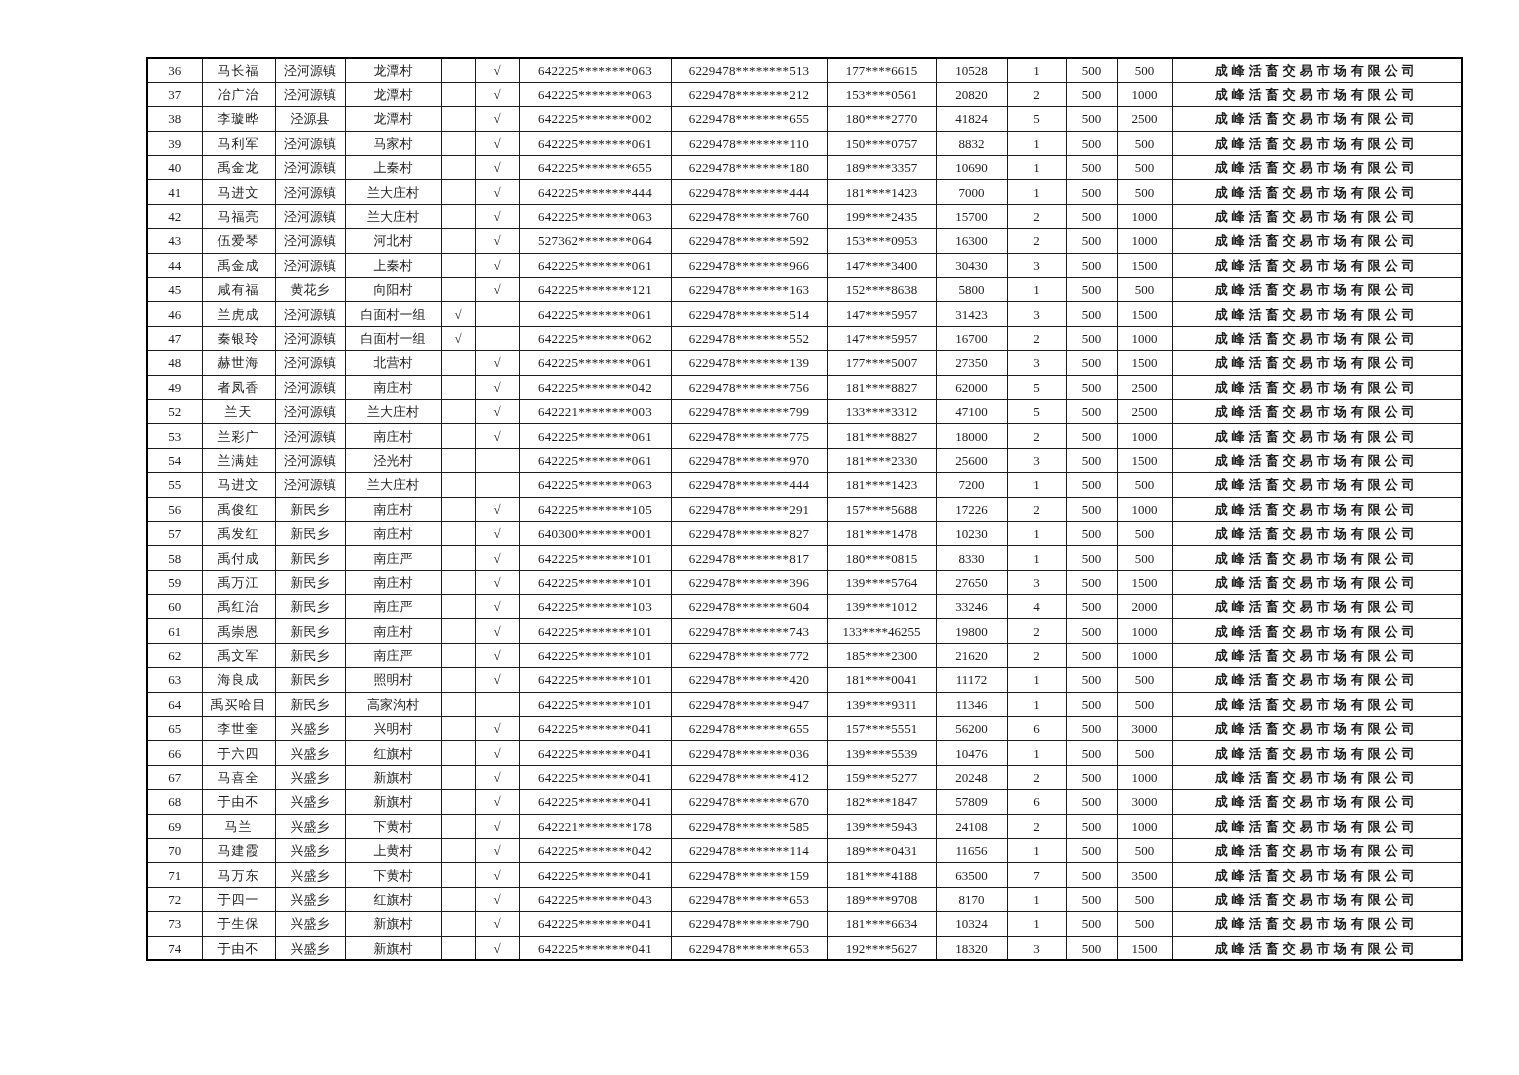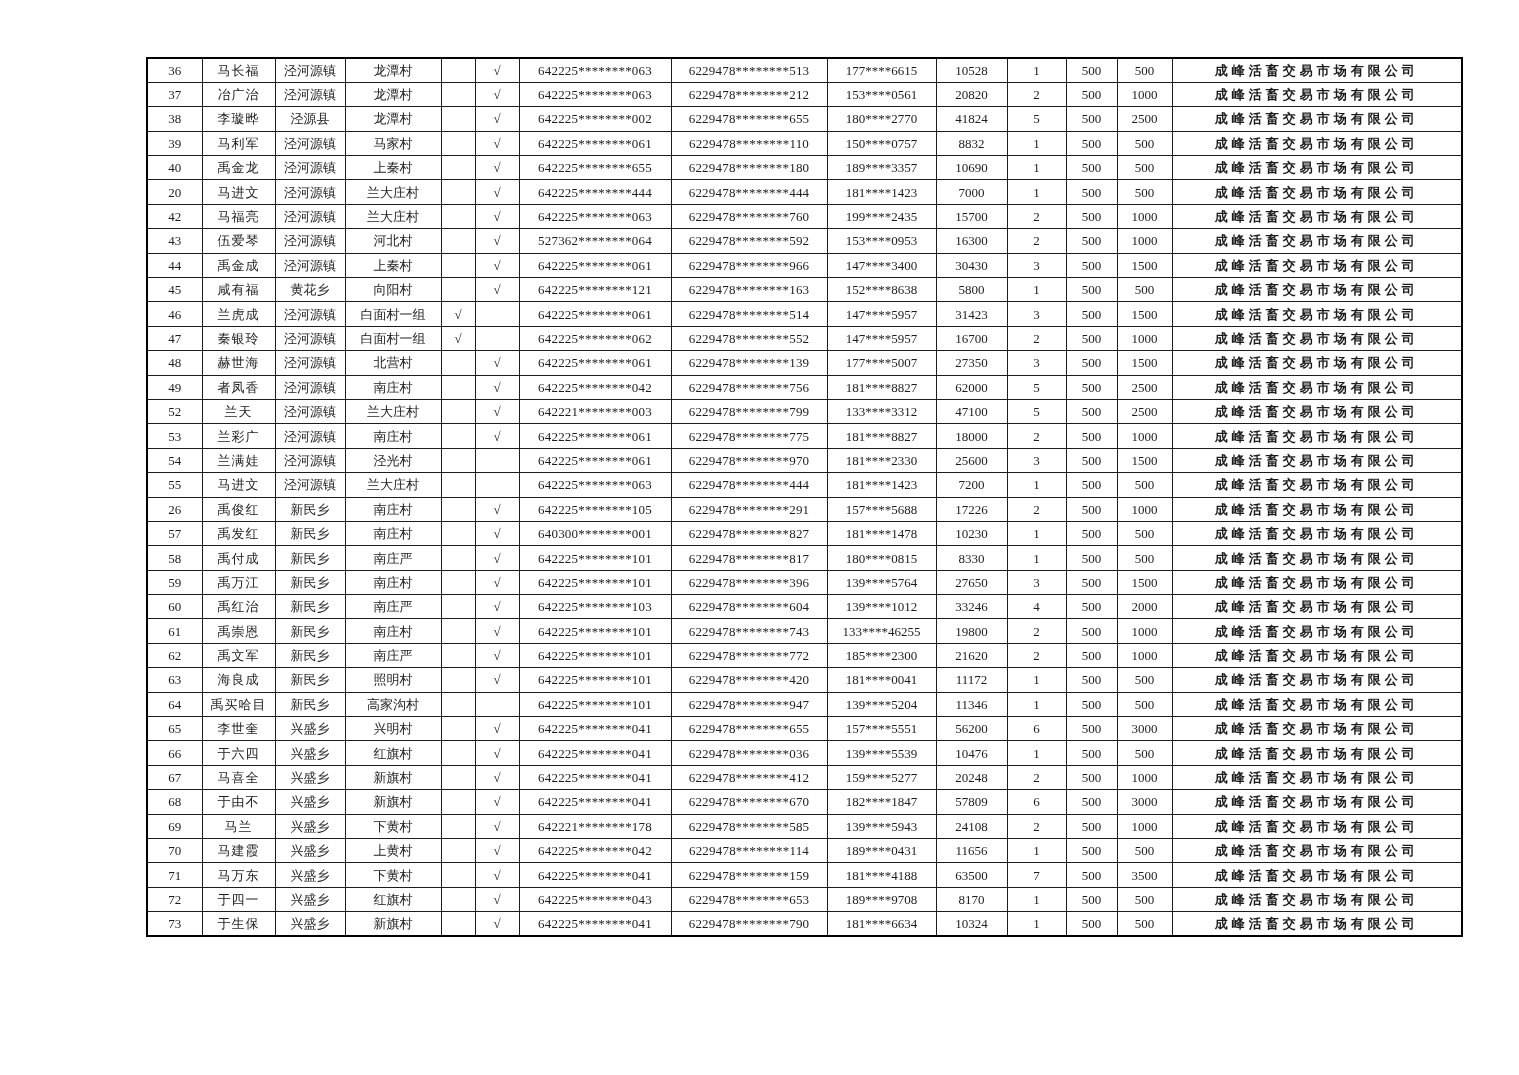--- a/index.html
+++ b/index.html
@@ -154,21 +154,21 @@
           <td class="cell-id_number">642225********655</td>
           <td class="cell-bank_card">6229478********180</td>
           <td class="cell-phone">189****3357</td>
           <td class="cell-amount">10690</td>
           <td class="cell-head_count">1</td>
           <td class="cell-unit_price">500</td>
           <td class="cell-subsidy_total">500</td>
           <td class="cell-company">成峰活畜交易市场有限公司</td>
         </tr>
         <tr>
-          <td class="cell-no">20</td>
+          <td class="cell-no">41</td>
           <td class="cell-name">马进文</td>
           <td class="cell-town">泾河源镇</td>
           <td class="cell-village">兰大庄村</td>
           <td class="cell-check_a"></td>
           <td class="cell-check_b">√</td>
           <td class="cell-id_number">642225********444</td>
           <td class="cell-bank_card">6229478********444</td>
           <td class="cell-phone">181****1423</td>
           <td class="cell-amount">7000</td>
           <td class="cell-head_count">1</td>
@@ -362,21 +362,21 @@
           <td class="cell-id_number">642225********063</td>
           <td class="cell-bank_card">6229478********444</td>
           <td class="cell-phone">181****1423</td>
           <td class="cell-amount">7200</td>
           <td class="cell-head_count">1</td>
           <td class="cell-unit_price">500</td>
           <td class="cell-subsidy_total">500</td>
           <td class="cell-company">成峰活畜交易市场有限公司</td>
         </tr>
         <tr>
-          <td class="cell-no">26</td>
+          <td class="cell-no">56</td>
           <td class="cell-name">禹俊红</td>
           <td class="cell-town">新民乡</td>
           <td class="cell-village">南庄村</td>
           <td class="cell-check_a"></td>
           <td class="cell-check_b">√</td>
           <td class="cell-id_number">642225********105</td>
           <td class="cell-bank_card">6229478********291</td>
           <td class="cell-phone">157****5688</td>
           <td class="cell-amount">17226</td>
           <td class="cell-head_count">2</td>
@@ -498,21 +498,21 @@
         </tr>
         <tr>
           <td class="cell-no">64</td>
           <td class="cell-name">禹买哈目</td>
           <td class="cell-town">新民乡</td>
           <td class="cell-village">高家沟村</td>
           <td class="cell-check_a"></td>
           <td class="cell-check_b"></td>
           <td class="cell-id_number">642225********101</td>
           <td class="cell-bank_card">6229478********947</td>
-          <td class="cell-phone">139****5204</td>
+          <td class="cell-phone">139****9311</td>
           <td class="cell-amount">11346</td>
           <td class="cell-head_count">1</td>
           <td class="cell-unit_price">500</td>
           <td class="cell-subsidy_total">500</td>
           <td class="cell-company">成峰活畜交易市场有限公司</td>
         </tr>
         <tr>
           <td class="cell-no">65</td>
           <td class="cell-name">李世奎</td>
           <td class="cell-town">兴盛乡</td>
@@ -649,15 +649,31 @@
           <td class="cell-check_b">√</td>
           <td class="cell-id_number">642225********041</td>
           <td class="cell-bank_card">6229478********790</td>
           <td class="cell-phone">181****6634</td>
           <td class="cell-amount">10324</td>
           <td class="cell-head_count">1</td>
           <td class="cell-unit_price">500</td>
           <td class="cell-subsidy_total">500</td>
           <td class="cell-company">成峰活畜交易市场有限公司</td>
         </tr>
+        <tr>
+          <td class="cell-no">74</td>
+          <td class="cell-name">于由不</td>
+          <td class="cell-town">兴盛乡</td>
+          <td class="cell-village">新旗村</td>
+          <td class="cell-check_a"></td>
+          <td class="cell-check_b">√</td>
+          <td class="cell-id_number">642225********041</td>
+          <td class="cell-bank_card">6229478********653</td>
+          <td class="cell-phone">192****5627</td>
+          <td class="cell-amount">18320</td>
+          <td class="cell-head_count">3</td>
+          <td class="cell-unit_price">500</td>
+          <td class="cell-subsidy_total">1500</td>
+          <td class="cell-company">成峰活畜交易市场有限公司</td>
+        </tr>
       </tbody>
   </table>
 </div>
 
 </body></html>

